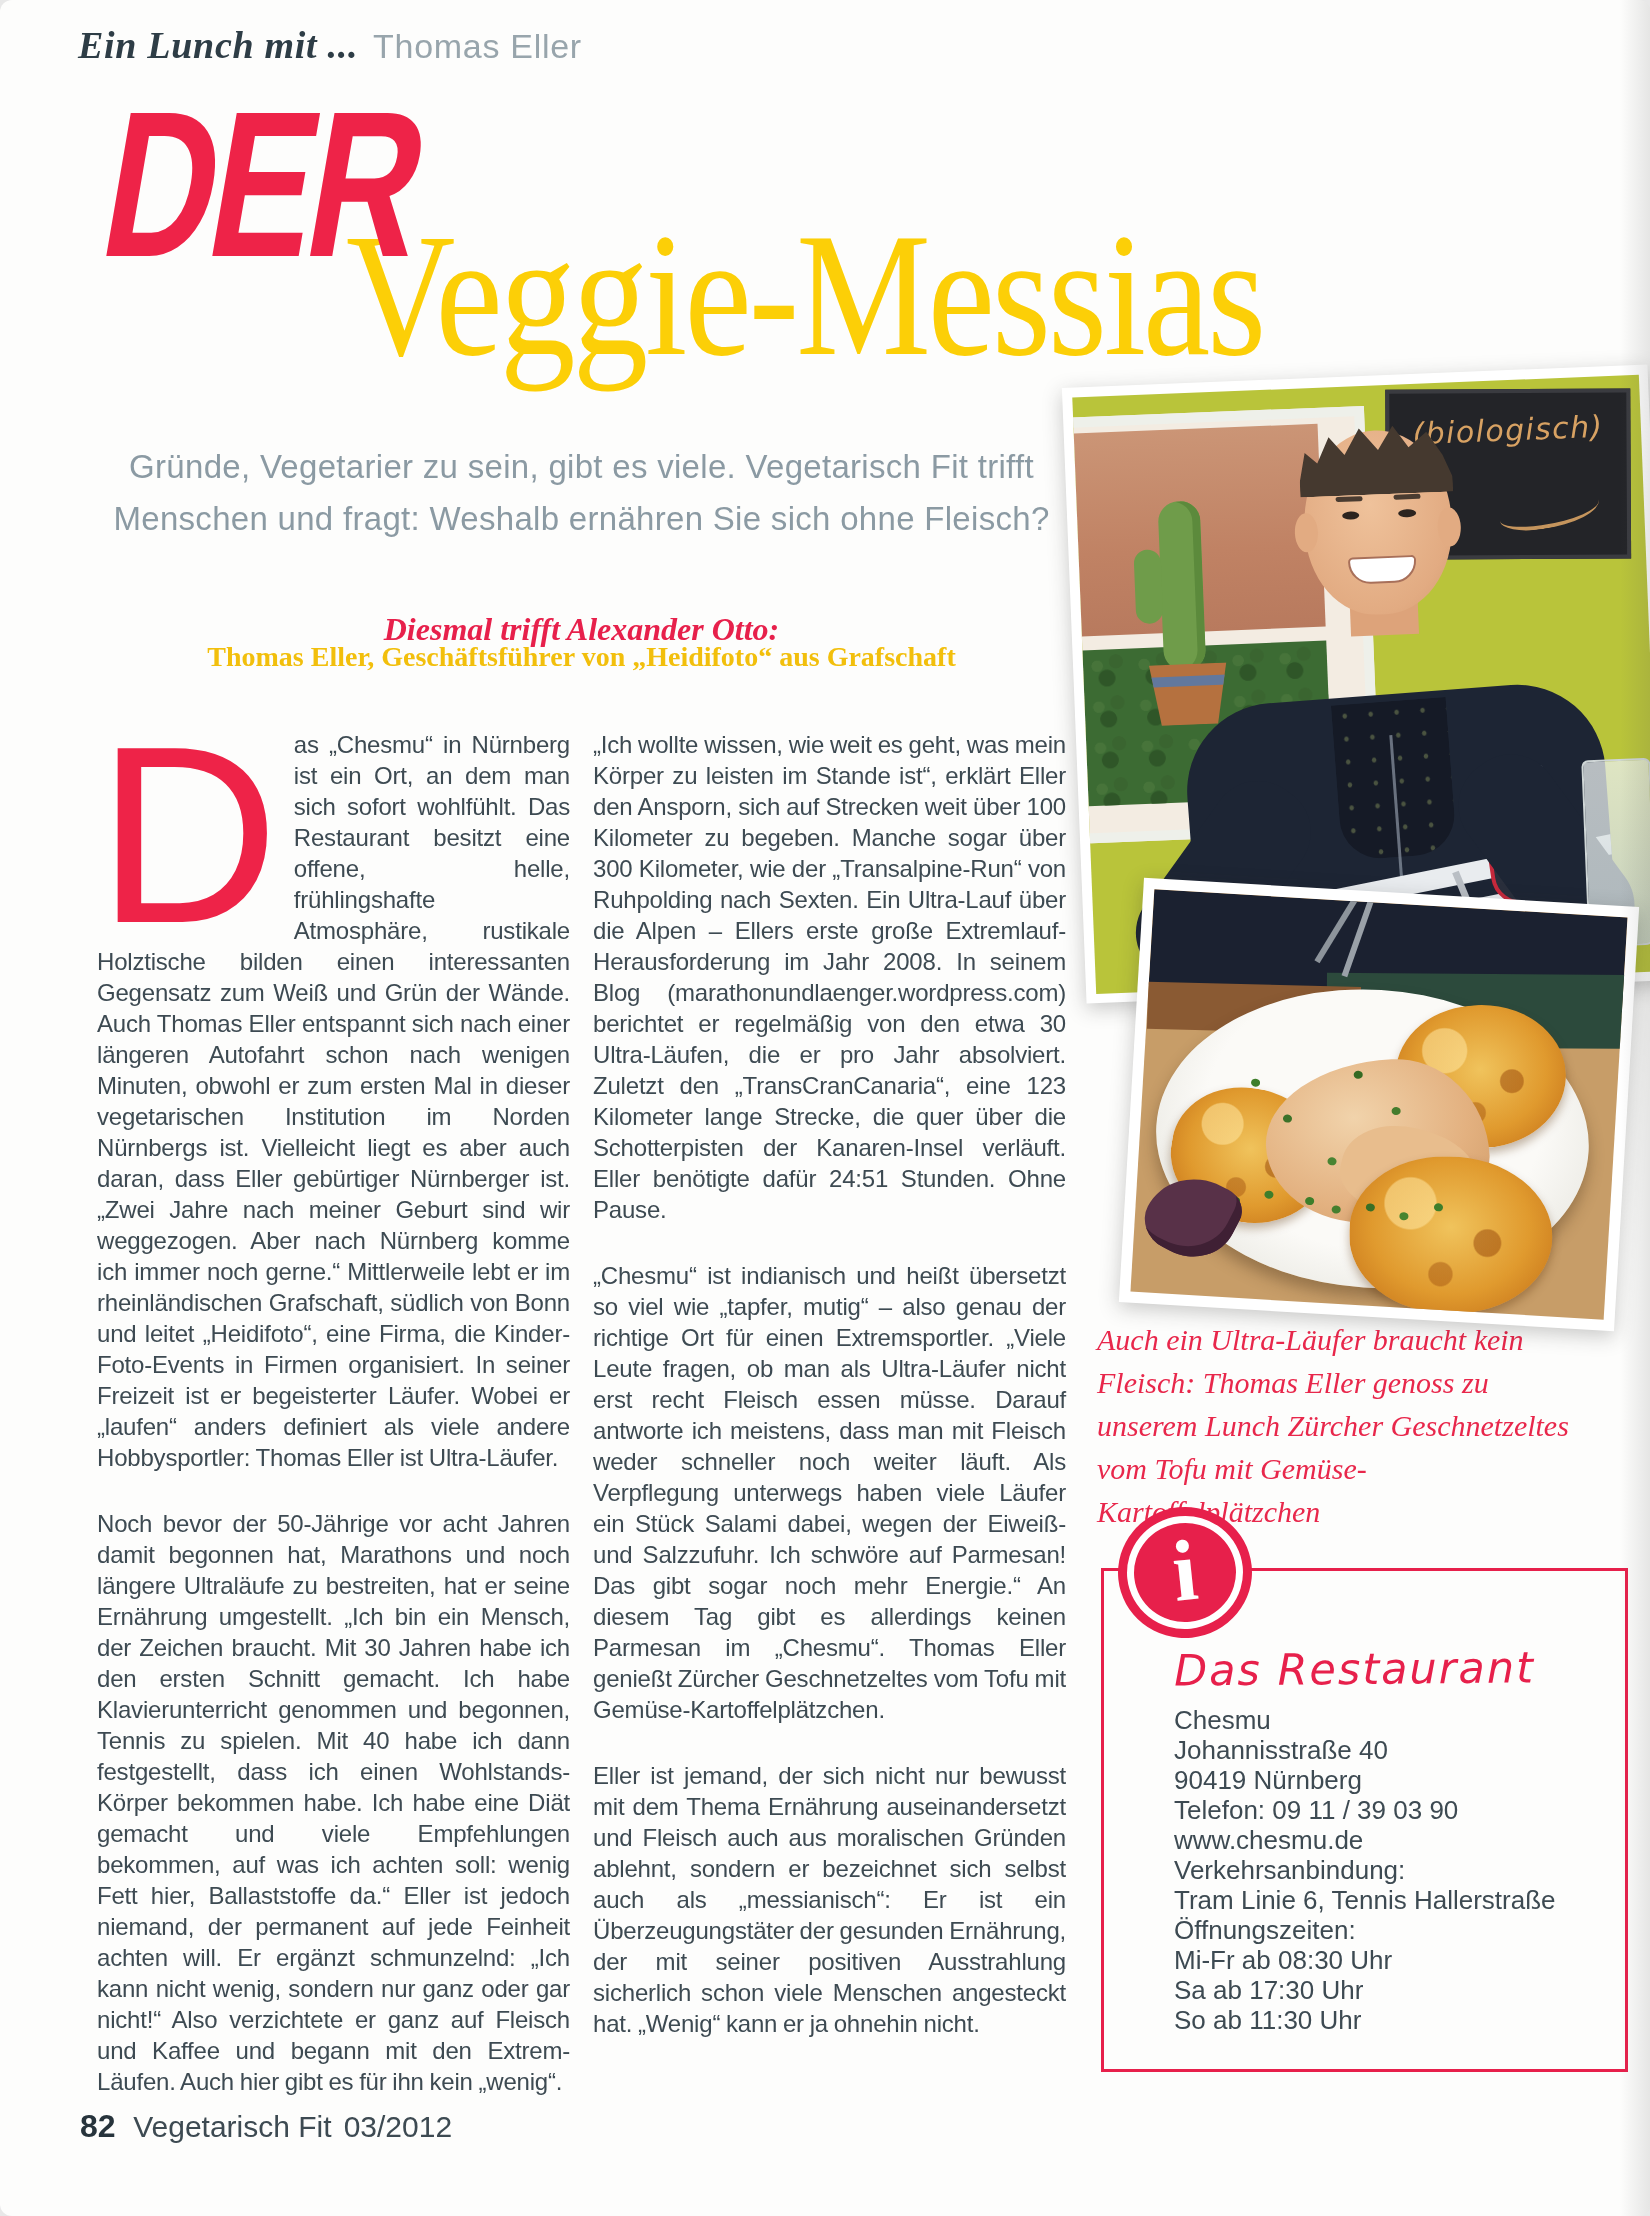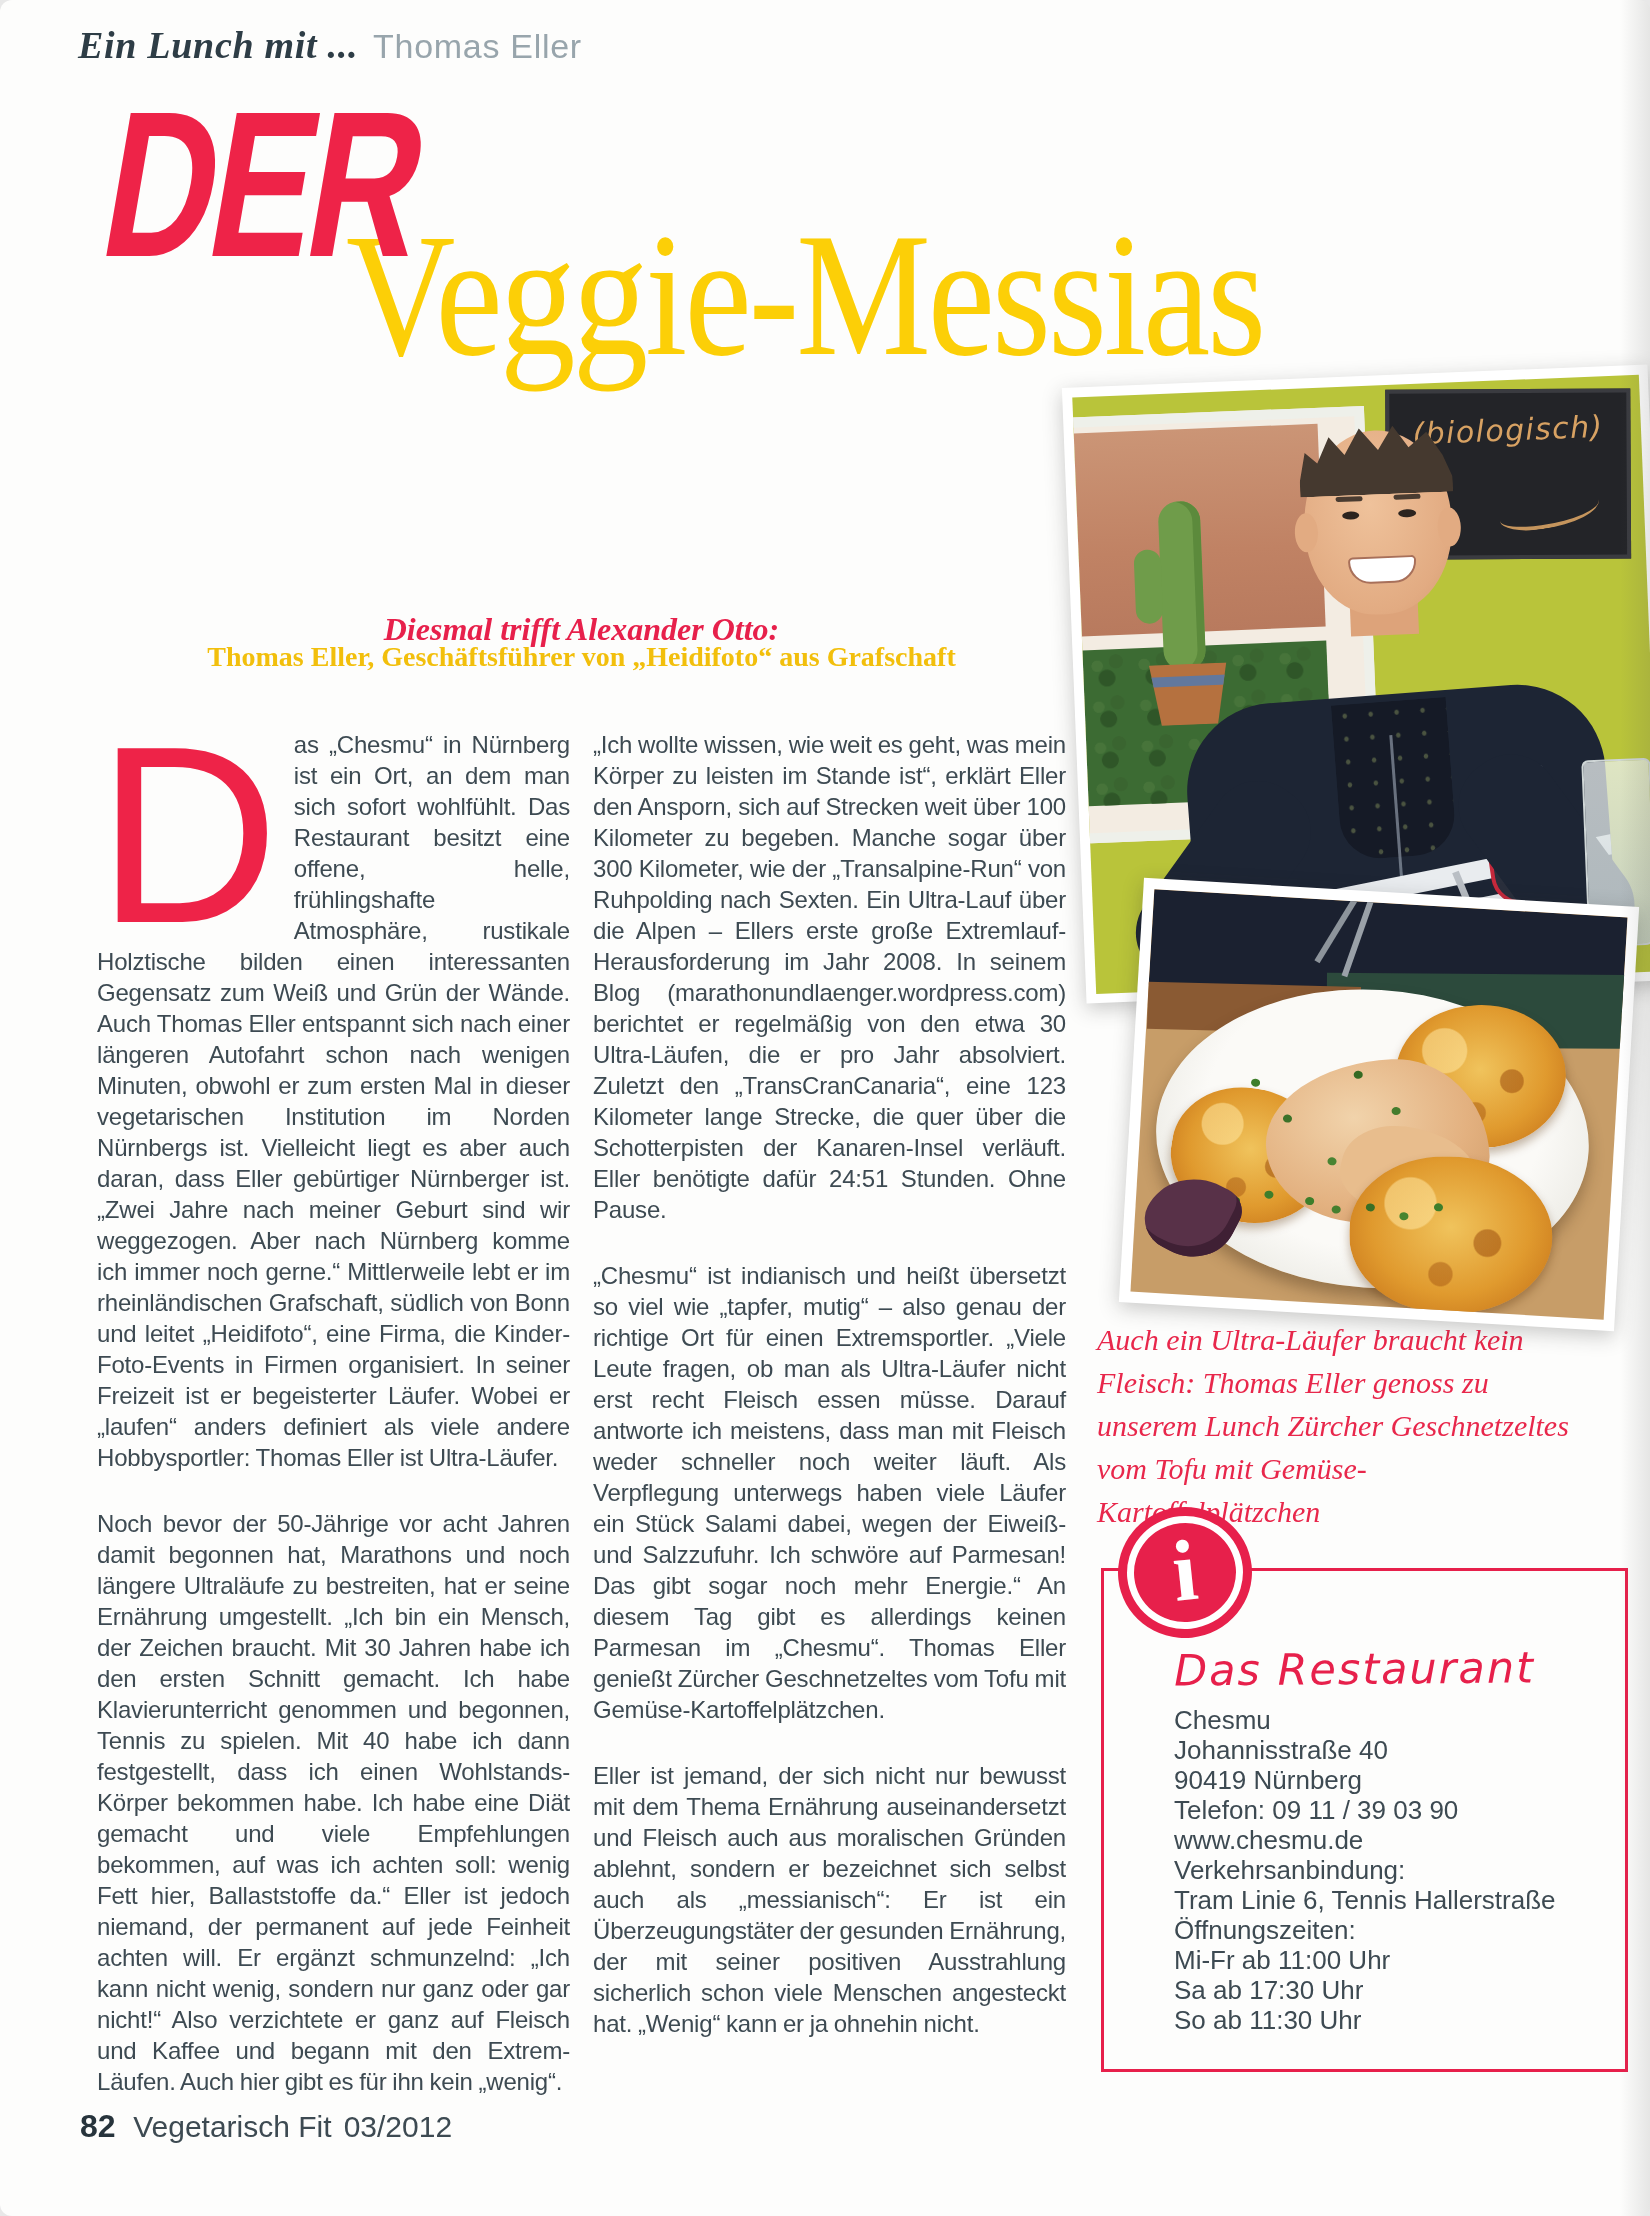--- a/index.html
+++ b/index.html
@@ -193,20 +193,21 @@
 
 <div class="page">
 
   <div class="abs kicker">
     <span class="k1">Ein Lunch mit ...</span><span class="k2">Thomas Eller</span>
   </div>
 
   <div class="abs der">DER</div>
   <div class="abs veggie">Veggie-Messias</div>
 
+  <div class="abs intro">Gründe, Vegetarier zu sein, gibt es viele. Vegetarisch Fit trifft Menschen und fragt: Weshalb ernähren Sie sich ohne Fleisch?</div>
 
   <div class="abs meet1">Diesmal trifft Alexander Otto:</div>
   <div class="abs meet2">Thomas Eller, Geschäftsführer von „Heidifoto“ aus Grafschaft</div>
 
   <div class="abs col col1">
     <p><span class="dropcap">D</span><span>as „Chesmu“ in Nürnberg ist ein Ort, an dem man sich sofort wohlfühlt. Das Restaurant besitzt eine offene, helle, frühlingshafte Atmosphäre, rustikale Holztische bilden einen interessanten Gegensatz zum Weiß und Grün der Wände. Auch Thomas Eller entspannt sich nach einer längeren Autofahrt schon nach wenigen Minuten, obwohl er zum ersten Mal in dieser vegetarischen Institution im Norden Nürnbergs ist. Vielleicht liegt es aber auch daran, dass Eller gebürtiger Nürnberger ist. „Zwei Jahre nach meiner Geburt sind wir weggezogen. Aber nach Nürnberg komme ich immer noch gerne.“ Mittlerweile lebt er im rheinländischen Grafschaft, südlich von Bonn und leitet „Heidifoto“, eine Firma, die Kinder-Foto-Events in Firmen organisiert. In seiner Freizeit ist er begeisterter Läufer. Wobei er „laufen“ anders definiert als viele andere Hobbysportler: Thomas Eller ist Ultra-Läufer.</span></p>
     <p>Noch bevor der 50-Jährige vor acht Jahren damit begonnen hat, Marathons und noch längere Ultraläufe zu bestreiten, hat er seine Ernährung umgestellt. „Ich bin ein Mensch, der Zeichen braucht. Mit 30 Jahren habe ich den ersten Schnitt gemacht. Ich habe Klavierunterricht genommen und begonnen, Tennis zu spielen. Mit 40 habe ich dann festgestellt, dass ich einen Wohlstands-Körper bekommen habe. Ich habe eine Diät gemacht und viele Empfehlungen bekommen, auf was ich achten soll: wenig Fett hier, Ballaststoffe da.“ Eller ist jedoch niemand, der permanent auf jede Feinheit achten will. Er ergänzt schmunzelnd: „Ich kann nicht wenig, sondern nur ganz oder gar nicht!“ Also verzichtete er ganz auf Fleisch und Kaffee und begann mit den Extrem-Läufen. Auch hier gibt es für ihn kein „wenig“.</p>
   </div>
 
   <div class="abs col col2">
@@ -291,21 +292,21 @@
   <div class="abs info-heading">Das Restaurant</div>
   <div class="abs info-lines">
     <div>Chesmu</div>
     <div>Johannisstraße 40</div>
     <div>90419 Nürnberg</div>
     <div>Telefon: 09 11 / 39 03 90</div>
     <div>www.chesmu.de</div>
     <div>Verkehrsanbindung:</div>
     <div>Tram Linie 6, Tennis Hallerstraße</div>
     <div>Öffnungszeiten:</div>
-    <div>Mi-Fr ab 11:00 Uhr</div>
+    <div>Mi-Fr ab 08:30 Uhr</div>
     <div>Sa ab 17:30 Uhr</div>
     <div>So ab 11:30 Uhr</div>
   </div>
 
   <div class="abs footer">
     <span class="pn">82</span><span>Vegetarisch Fit</span><span class="iss">03/2012</span>
   </div>
 
   <div class="abs edge"></div>
 </div>

